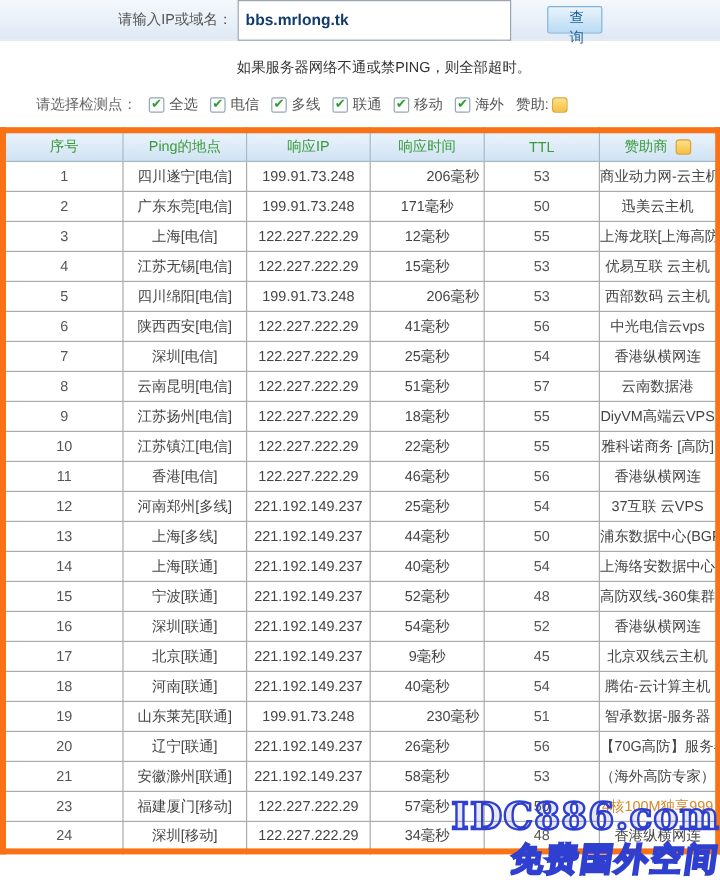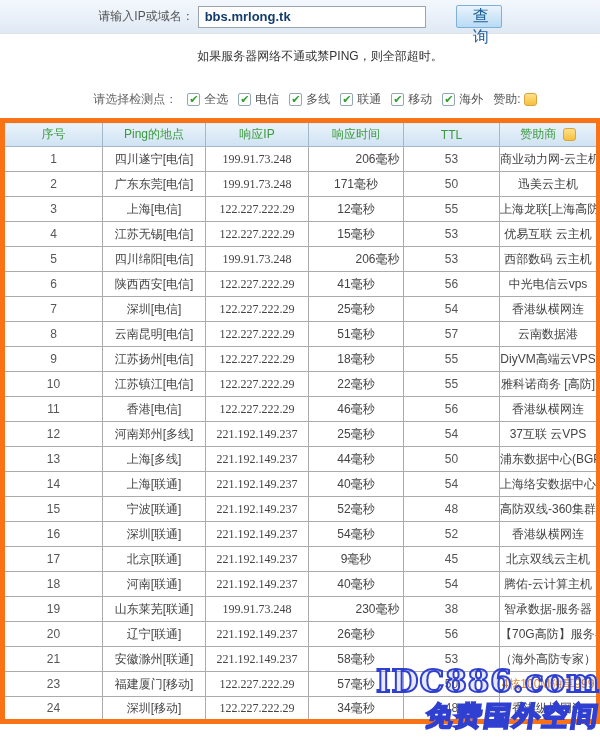--- a/index.html
+++ b/index.html
@@ -12,33 +12,33 @@
   
   .toolbar {
     height:34px; display:flex; align-items:center; justify-content:center;
     background:linear-gradient(#f4f8fd,#dfe9f4);
     border-bottom:1px solid #dfe3e8;
   }
   .toolbar-label { color:#555; margin-right:4px; }
   .host-input {
     width:228px; height:22px; border:1px solid #9aa4ae; background:#fff;
     font-family:"Liberation Sans","DejaVu Sans",sans-serif;
-    font-size:13px; font-weight:bold; color:#123c6e; padding:4px 6px;
+    font-size:13px; font-weight:bold; color:#123c6e; padding:16px 6px;
   }
   .query-btn {
     margin-left:30px; width:46px; height:23px;
     background:linear-gradient(#eaf4fc,#b9dbf4);
     border:1px solid #7fb0da; border-radius:2px;
-    color:#1a5e9a; font-size:16px; letter-spacing:4px; padding-left:8px;
+    color:#1a5e9a; font-size:12px; letter-spacing:4px; padding-left:8px;
     font-family:"Liberation Sans","DejaVu Sans",sans-serif; cursor:pointer;
   }
   
   .notice { text-align:center; margin-top:14px; color:#333;margin-left:40px; }
   .filter-row {
-    margin-top:26px; display:flex; align-items:center; justify-content:center;
+    margin-top:14px; display:flex; align-items:center; justify-content:flex-start;
     color:#555;
     padding-left:30px;
   }
   .filter-label { margin-right:10px; color:#666; }
   .cb-item { display:flex; align-items:center; margin-right:10px; }
   .cb {
     width:13px; height:13px; border:1px solid #94a8b4; background:#fdfdfd;
     display:inline-flex; align-items:center; justify-content:center;
     font-size:11px; line-height:11px; color:#2e9e2e; margin-right:4px;
     border-radius:2px; cursor:pointer;
@@ -58,21 +58,21 @@
     background:linear-gradient(#eaf3fb,#cfe2f3);
     border:1px solid #a5b8ca;
   }
   .ping-table td {
     height:25px; text-align:center; border:1px solid #ababab;
     background:#fff; font-size:12px; color:#444;
     overflow:hidden; white-space:nowrap;
   }
   td.col-no { color:#555; }
   td.col-ttl { color:#555; }
-  .ip { color:#3aa03a;font-family:Liberation Serif, serif; }
+  .ip { color:#3aa03a; }
   .sponsor { color:#3aa03a; cursor:pointer; }
   .red { color:#d43c3c;padding-left:43px; }
   
   .watermark { position:absolute; right:0; bottom:8px; width:230px;
     pointer-events:none; text-align:right; }
   .wm1 {
     font-size:31px; font-weight:bold; letter-spacing:1px;
     color:rgba(60,70,210,0.12); -webkit-text-stroke:2px #2f3fd0;
     font-family:"DejaVu Serif","Liberation Serif",serif; line-height:28px;
   }
@@ -290,21 +290,21 @@
           <td class="col-ip ip">221.192.149.237</td>
           <td class="col-time">40毫秒</td>
           <td class="col-ttl">54</td>
           <td class="col-sponsor sponsor">腾佑-云计算主机</td>
         </tr>
         <tr>
           <td class="col-no">19</td>
           <td class="col-loc">山东莱芜[联通]</td>
           <td class="col-ip ip">199.91.73.248</td>
           <td class="col-time red">230毫秒</td>
-          <td class="col-ttl">38</td>
+          <td class="col-ttl">51</td>
           <td class="col-sponsor sponsor">智承数据-服务器</td>
         </tr>
         <tr>
           <td class="col-no">20</td>
           <td class="col-loc">辽宁[联通]</td>
           <td class="col-ip ip">221.192.149.237</td>
           <td class="col-time">26毫秒</td>
           <td class="col-ttl">56</td>
           <td class="col-sponsor sponsor">【70G高防】服务器</td>
         </tr>

